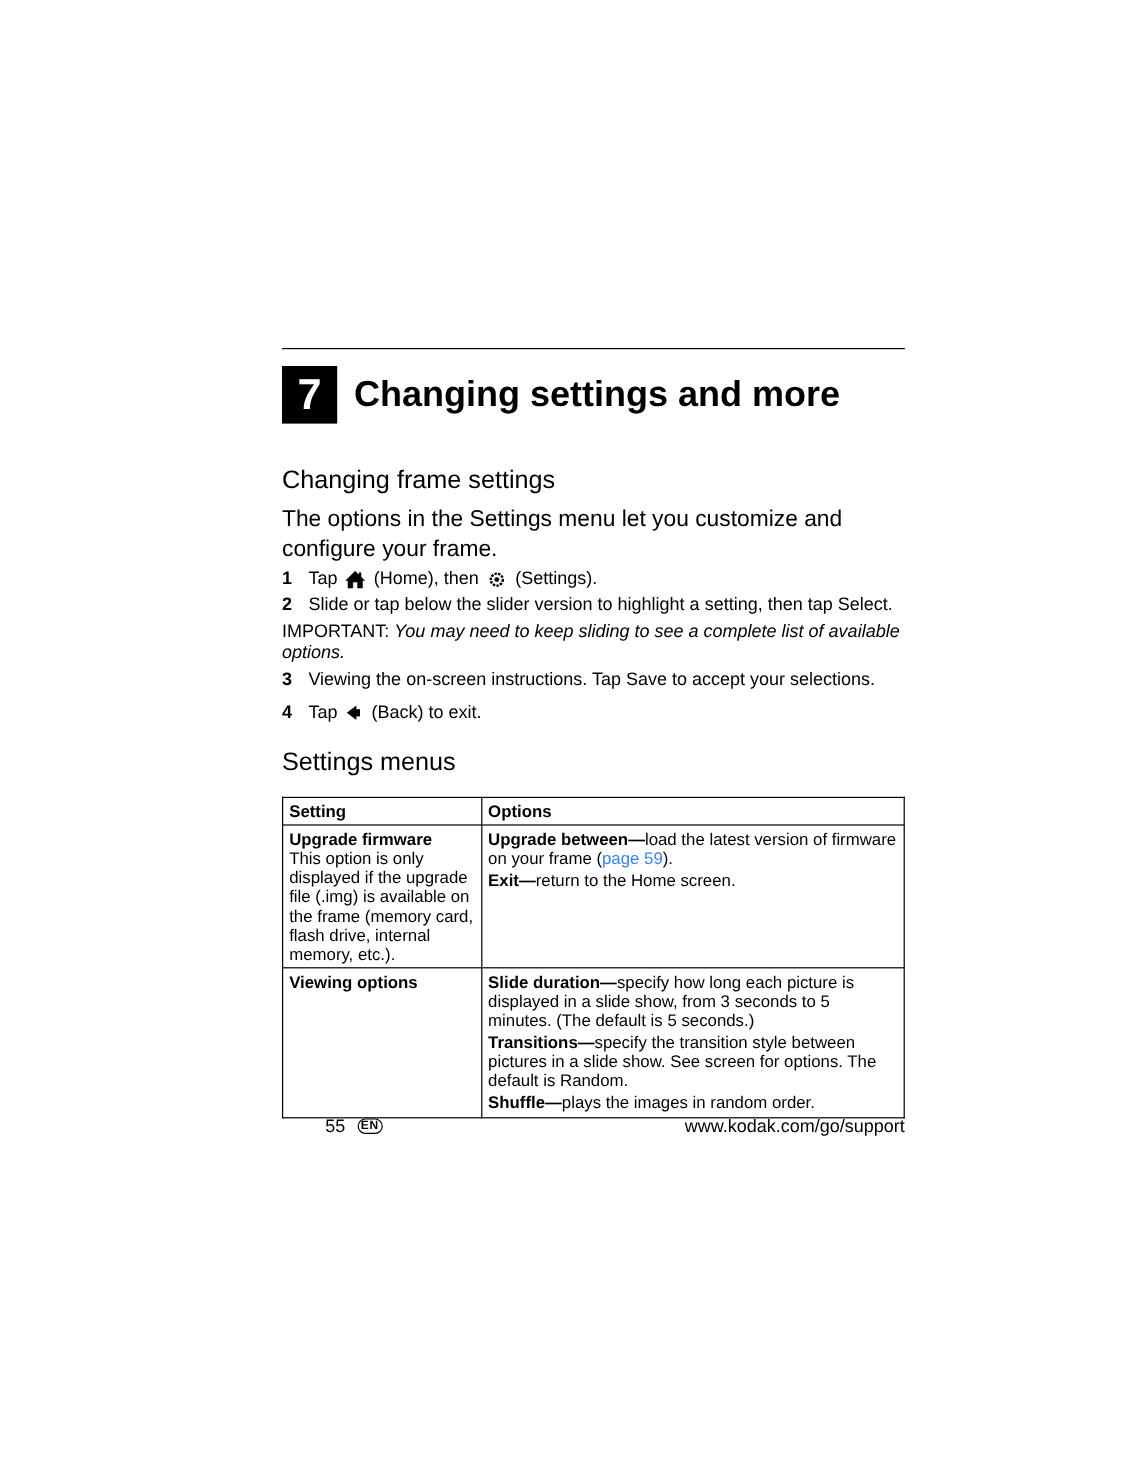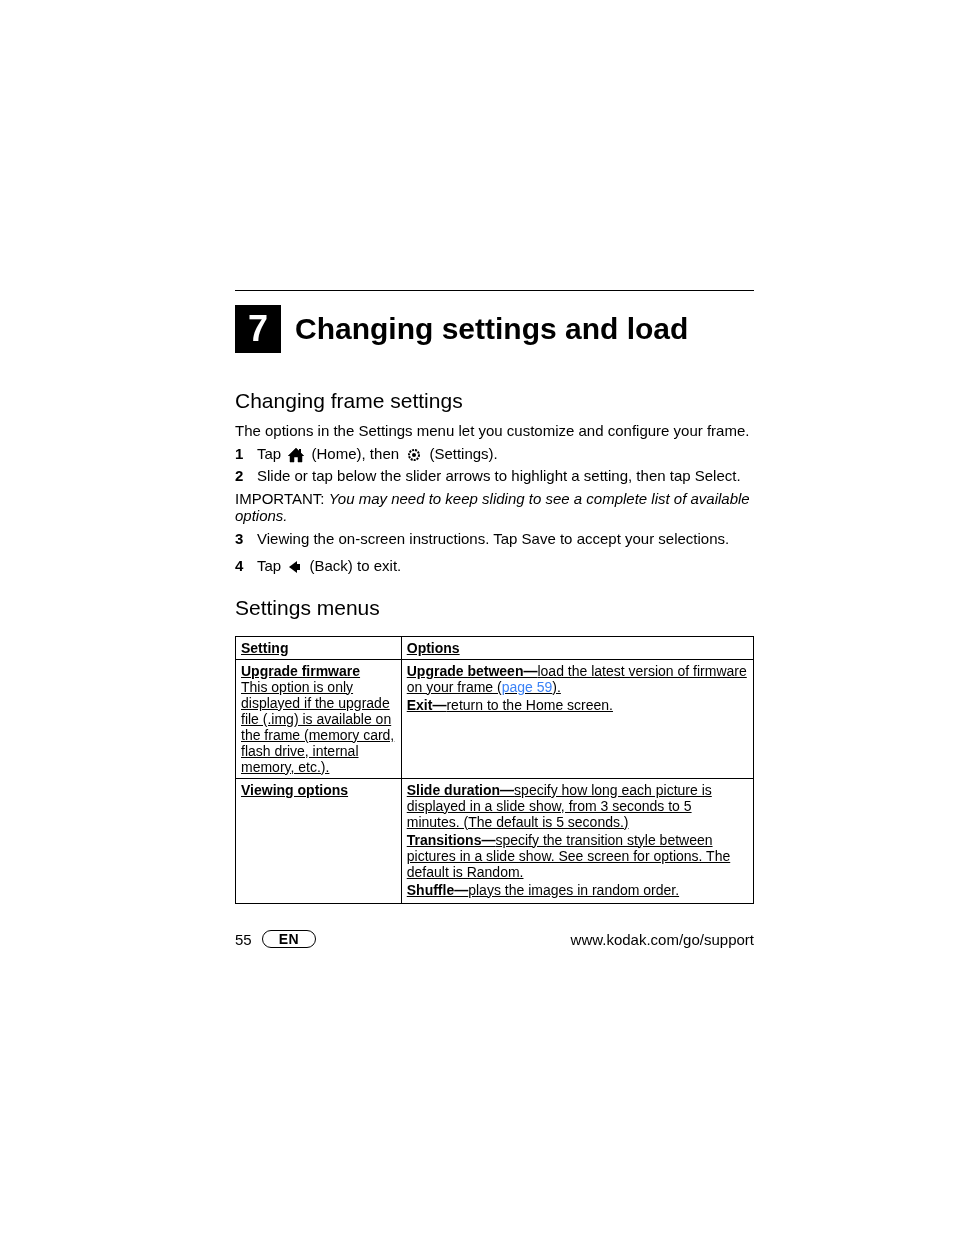--- a/index.html
+++ b/index.html
@@ -39,21 +39,21 @@
   .chapter-title {
     font-size: 30px;
     font-weight: bold;
   }
   .h2 {
     font-size: 21px;
     font-weight: normal;
     margin: 0 0 8px 0;
   }
   .body {
-    font-size: 15px;
+    font-size: 19px;
     line-height: 1.3;
   }
   .step {
     display: flex;
     gap: 10px;
     margin: 4px 0;
     font-size: 15px;
     align-items: center;
   }
   .step .n {
@@ -68,21 +68,20 @@
   .icon {
     display: inline-flex;
     vertical-align: middle;
     margin: 0 2px;
   }
   table.settings {
     border-collapse: collapse;
     width: 100%;
     font-size: 14px;
     margin-top: 16px;
-    text-decoration: underline;
   }
   table.settings th, table.settings td {
     border: 1px solid #000;
     padding: 3px 5px;
     text-align: left;
     vertical-align: top;
   }
   table.settings th {
     font-weight: bold;
   }
@@ -91,44 +90,44 @@
   .link { color: #3b82f6; }
   .footer {
     position: absolute;
     left: 235px;
     right: 200px;
     top: 930px;
     display: flex;
     align-items: center;
     font-size: 15px;
   }
-  .footer .pn { margin-right: 10px; }
+  .footer .pn { margin-right: 10px; margin-left: 36px; }
   .footer .lang {
     border: 1.2px solid #000;
     border-radius: 10px;
-    font-size: 14px;
-    font-weight: bold;
-    padding: 0px 16px;
+    font-size: 10px;
+    font-weight: bold;
+    padding: 0px 2px;
     letter-spacing: 0.5px;
   }
   .footer .url {
     margin-left: auto;
     text-align: center;
   }
   .gap { height: 18px; }
 </style>
 </head>
 <body>
 
 <div class="page">
   <div class="rule"></div>
 
   <div class="chapter-row">
     <div class="chapter-num">7</div>
-    <div class="chapter-title">Changing settings and load</div>
+    <div class="chapter-title">Changing settings and more</div>
   </div>
 
   <div class="h2">Changing frame settings</div>
   <div class="body">The options in the Settings menu let you customize and configure your frame.</div>
 
   <div class="step">
     <span class="n">1</span>
     <span>
       <span>Tap </span>
       <span class="icon">
@@ -143,21 +142,21 @@
             <circle cx="9" cy="8" r="5" fill="none" stroke="#000" stroke-width="2" stroke-dasharray="2 1"></circle>
             <circle cx="9" cy="8" r="2" fill="#000"></circle>
           </svg>
       </span>
       <span> (Settings).</span>
     </span>
   </div>
 
   <div class="step">
     <span class="n">2</span>
-    <span>Slide or tap below the slider arrows to highlight a setting, then tap Select.</span>
+    <span>Slide or tap below the slider version to highlight a setting, then tap Select.</span>
   </div>
 
   <div class="important-row">
     <span>IMPORTANT: </span><span class="important-text">You may need to keep sliding to see a complete list of available options.</span>
   </div>
 
   <div class="step">
     <span class="n">3</span>
     <span>Viewing the on-screen instructions. Tap Save to accept your selections.</span>
   </div>

